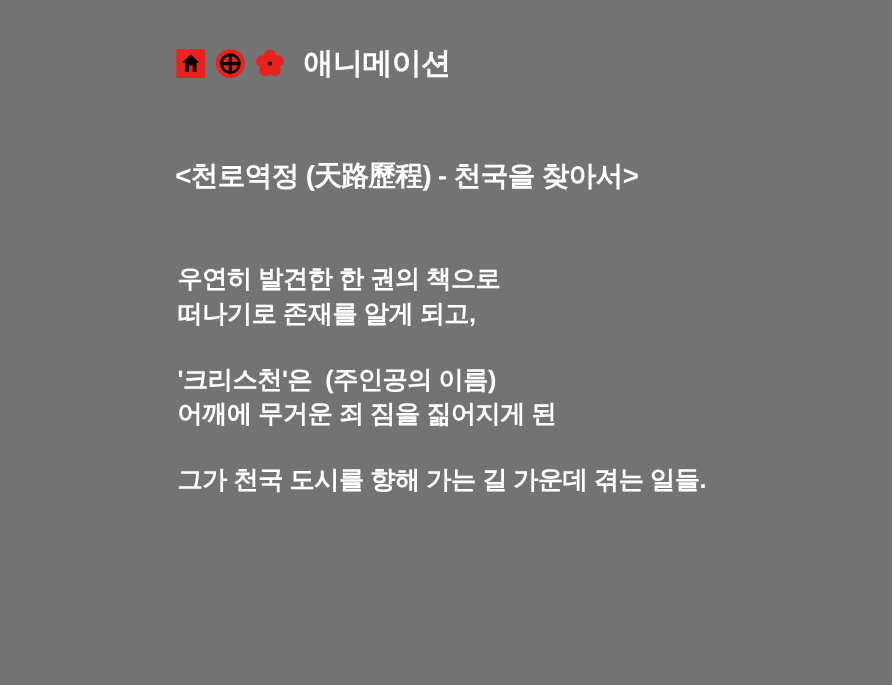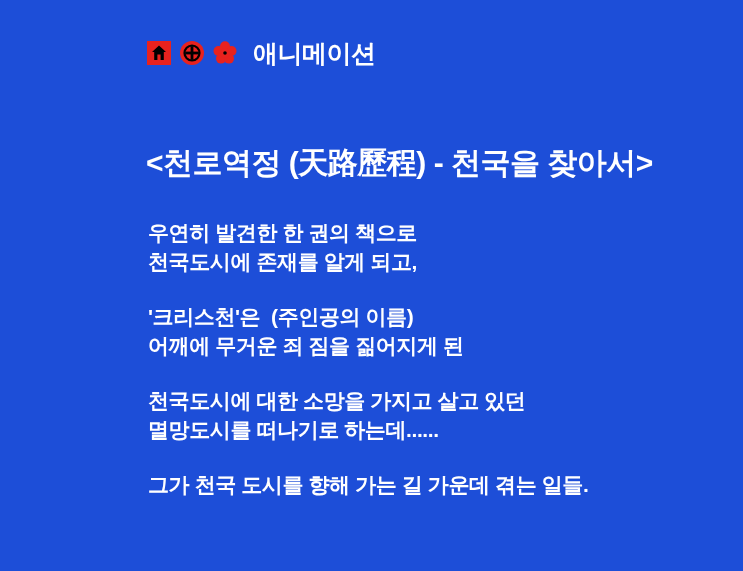--- a/index.html
+++ b/index.html
@@ -11,21 +11,21 @@
     width: 743px;
     height: 571px;
     overflow: hidden;
     font-family: "Liberation Sans", sans-serif;
     color: #ffffff;
   }
   .page {
     position: relative;
     width: 743px;
     height: 571px;
-    background: #1d4ed8;
+    background: #737373;
   }
 
   
   .header {
     position: absolute;
     left: 146px;
     top: 40px;
     display: flex;
     align-items: center;
     gap: 7px;
@@ -47,26 +47,25 @@
     letter-spacing: -0.5px;
     line-height: 1;
     white-space: nowrap;
   }
 
   
   .doc-title {
     position: absolute;
     left: 146px;
     top: 131px;
-    font-size: 30px;
+    font-size: 23px;
     font-weight: 700;
     color: #ffffff;
     letter-spacing: -0.5px;
     white-space: nowrap;
-    margin-top: 12px;
   }
 
   .body-block {
     position: absolute;
     left: 146px;
     top: 218px;
     width: 560px;
   }
   .para {
     margin: 0 0 26px 2px;
@@ -120,32 +119,28 @@
 
     <span class="header-title">애니메이션</span>
   </div>
 
   <div class="doc-title">&lt;천로역정 (天路歷程) - 천국을 찾아서&gt;</div>
 
   <div class="body-block">
 
     <div class="para">
       <div class="line">우연히 발견한 한 권의 책으로</div>
-      <div class="line">천국도시에 존재를 알게 되고,</div>
+      <div class="line">떠나기로 존재를 알게 되고,</div>
     </div>
 
     <div class="para">
       <div class="line">'크리스천'은  (주인공의 이름)</div>
       <div class="line">어깨에 무거운 죄 짐을 짊어지게 된</div>
     </div>
 
-    <div class="para">
-      <div class="line">천국도시에 대한 소망을 가지고 살고 있던</div>
-      <div class="line">멸망도시를 떠나기로 하는데......</div>
-    </div>
 
     <div class="para">
       <div class="line">그가 천국 도시를 향해 가는 길 가운데 겪는 일들.</div>
     </div>
 
   </div>
 
 </div>
 
 </body></html>

